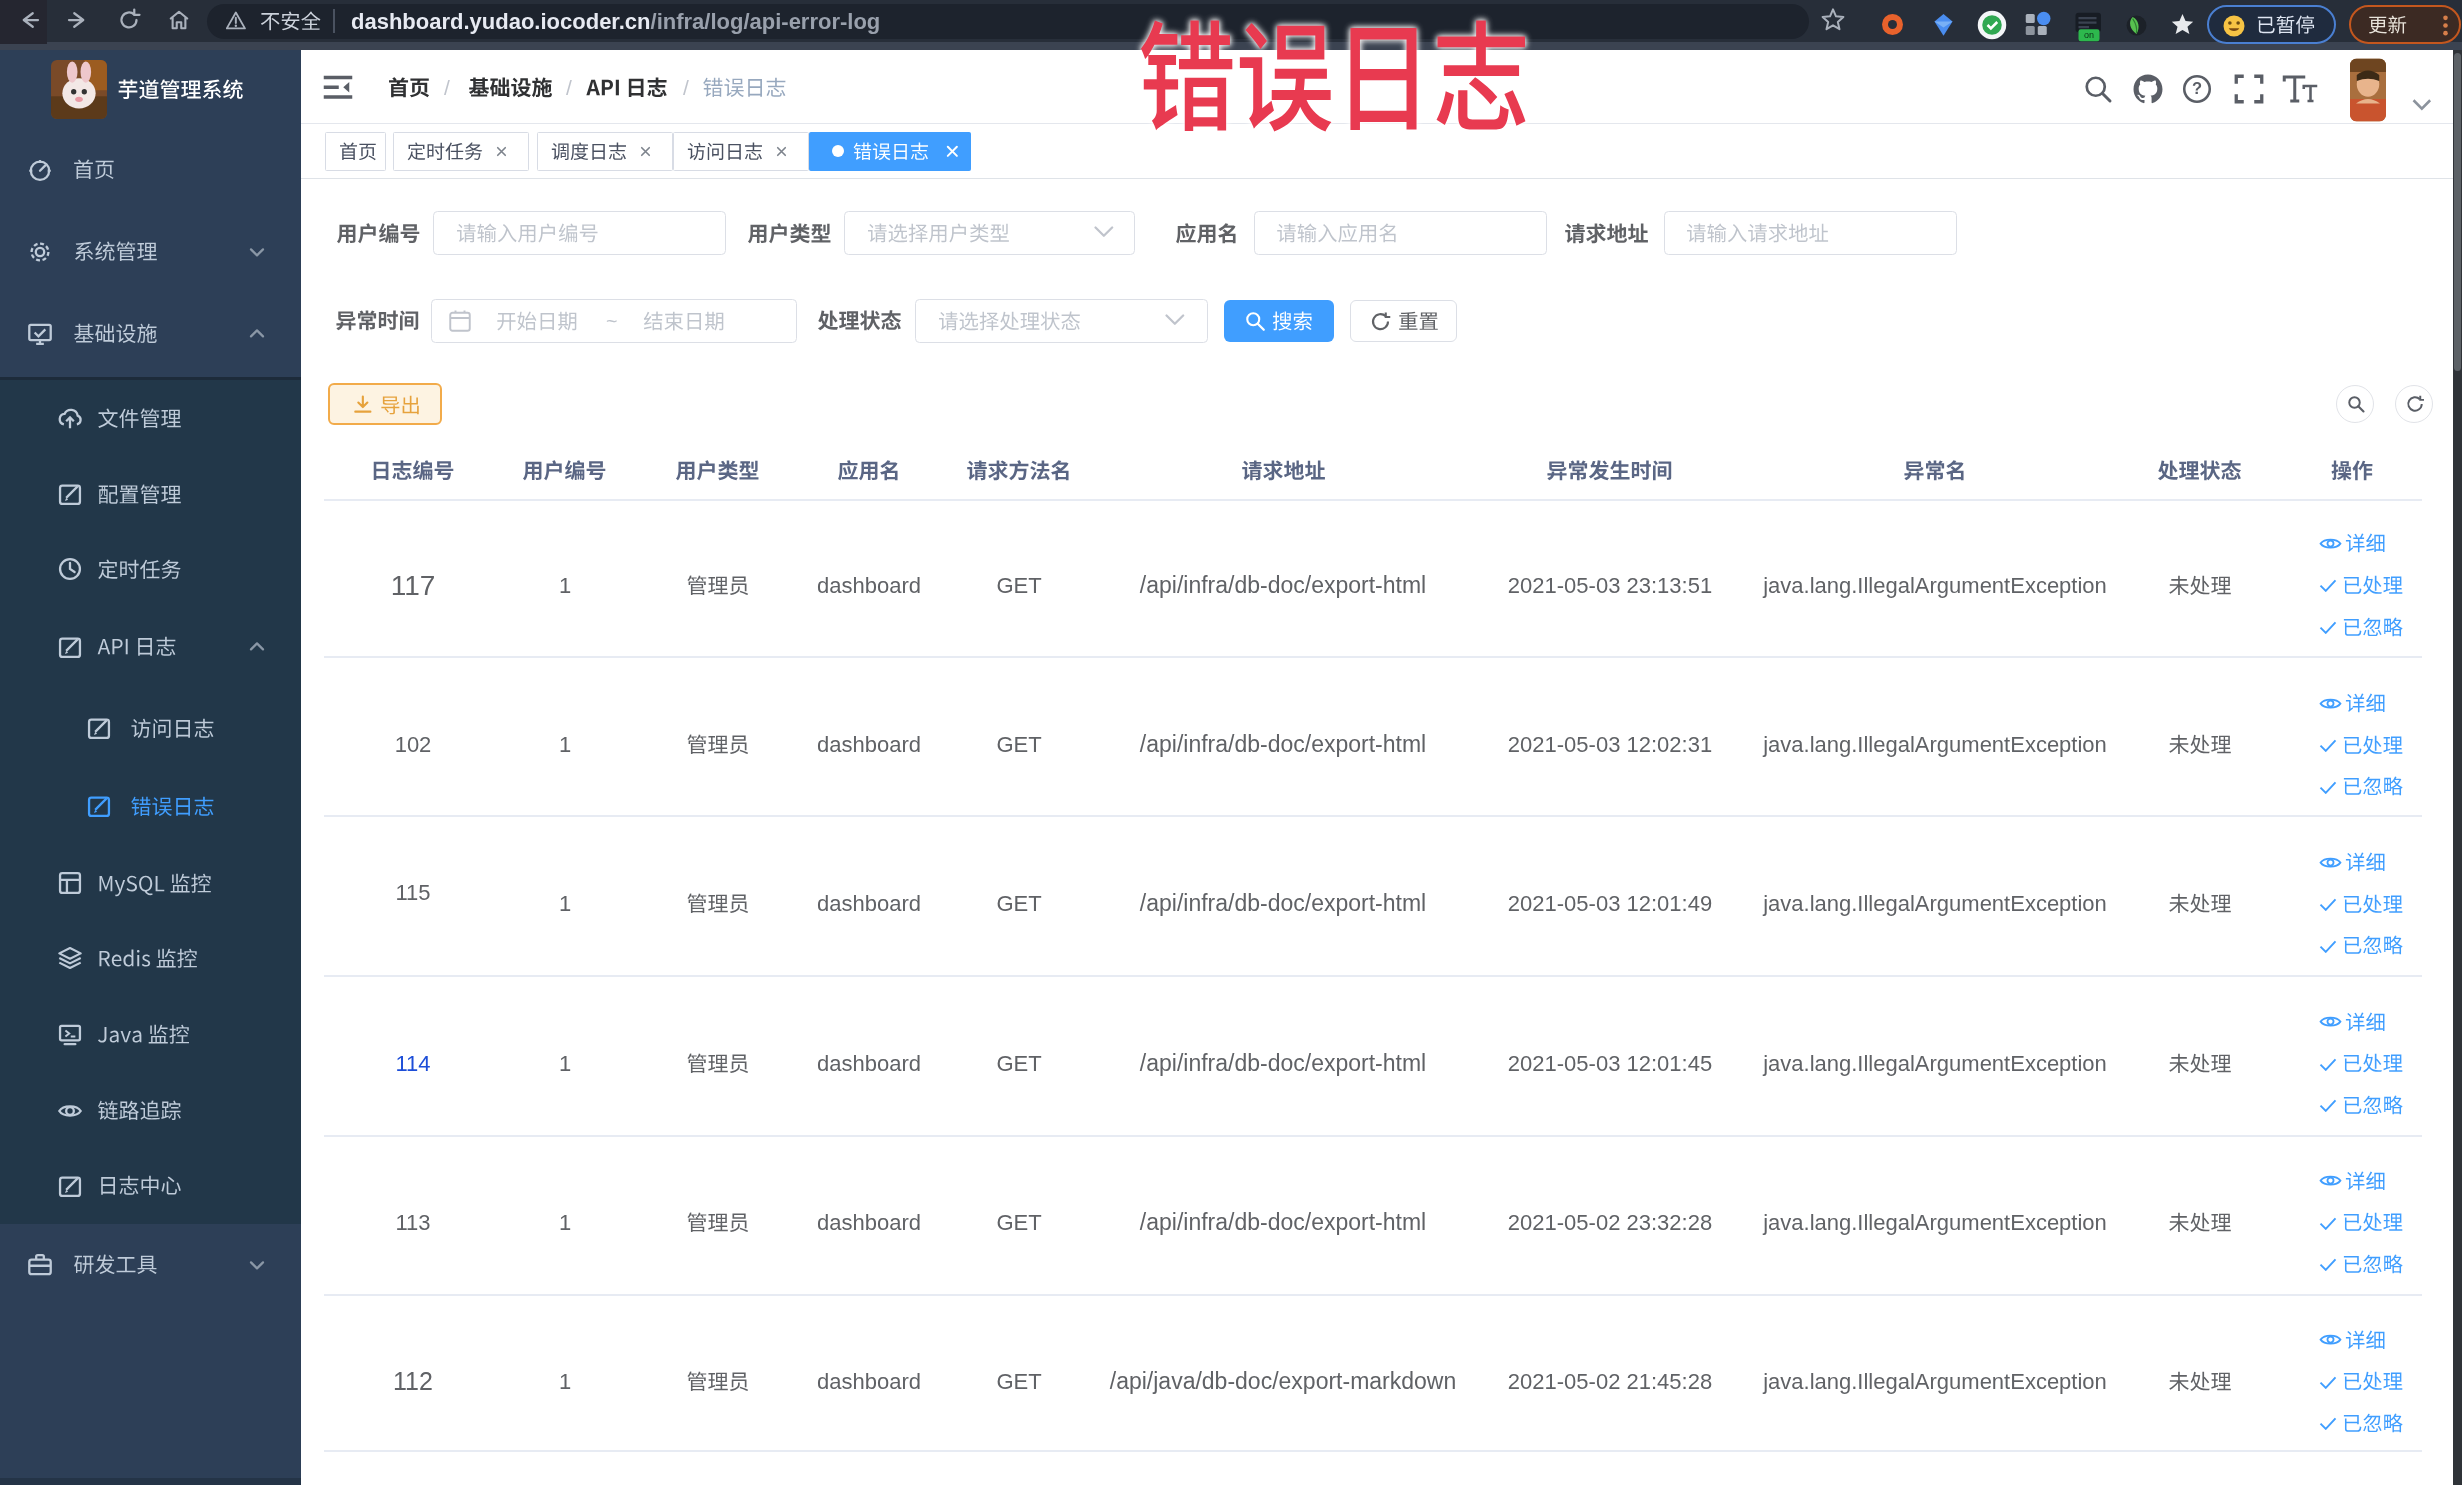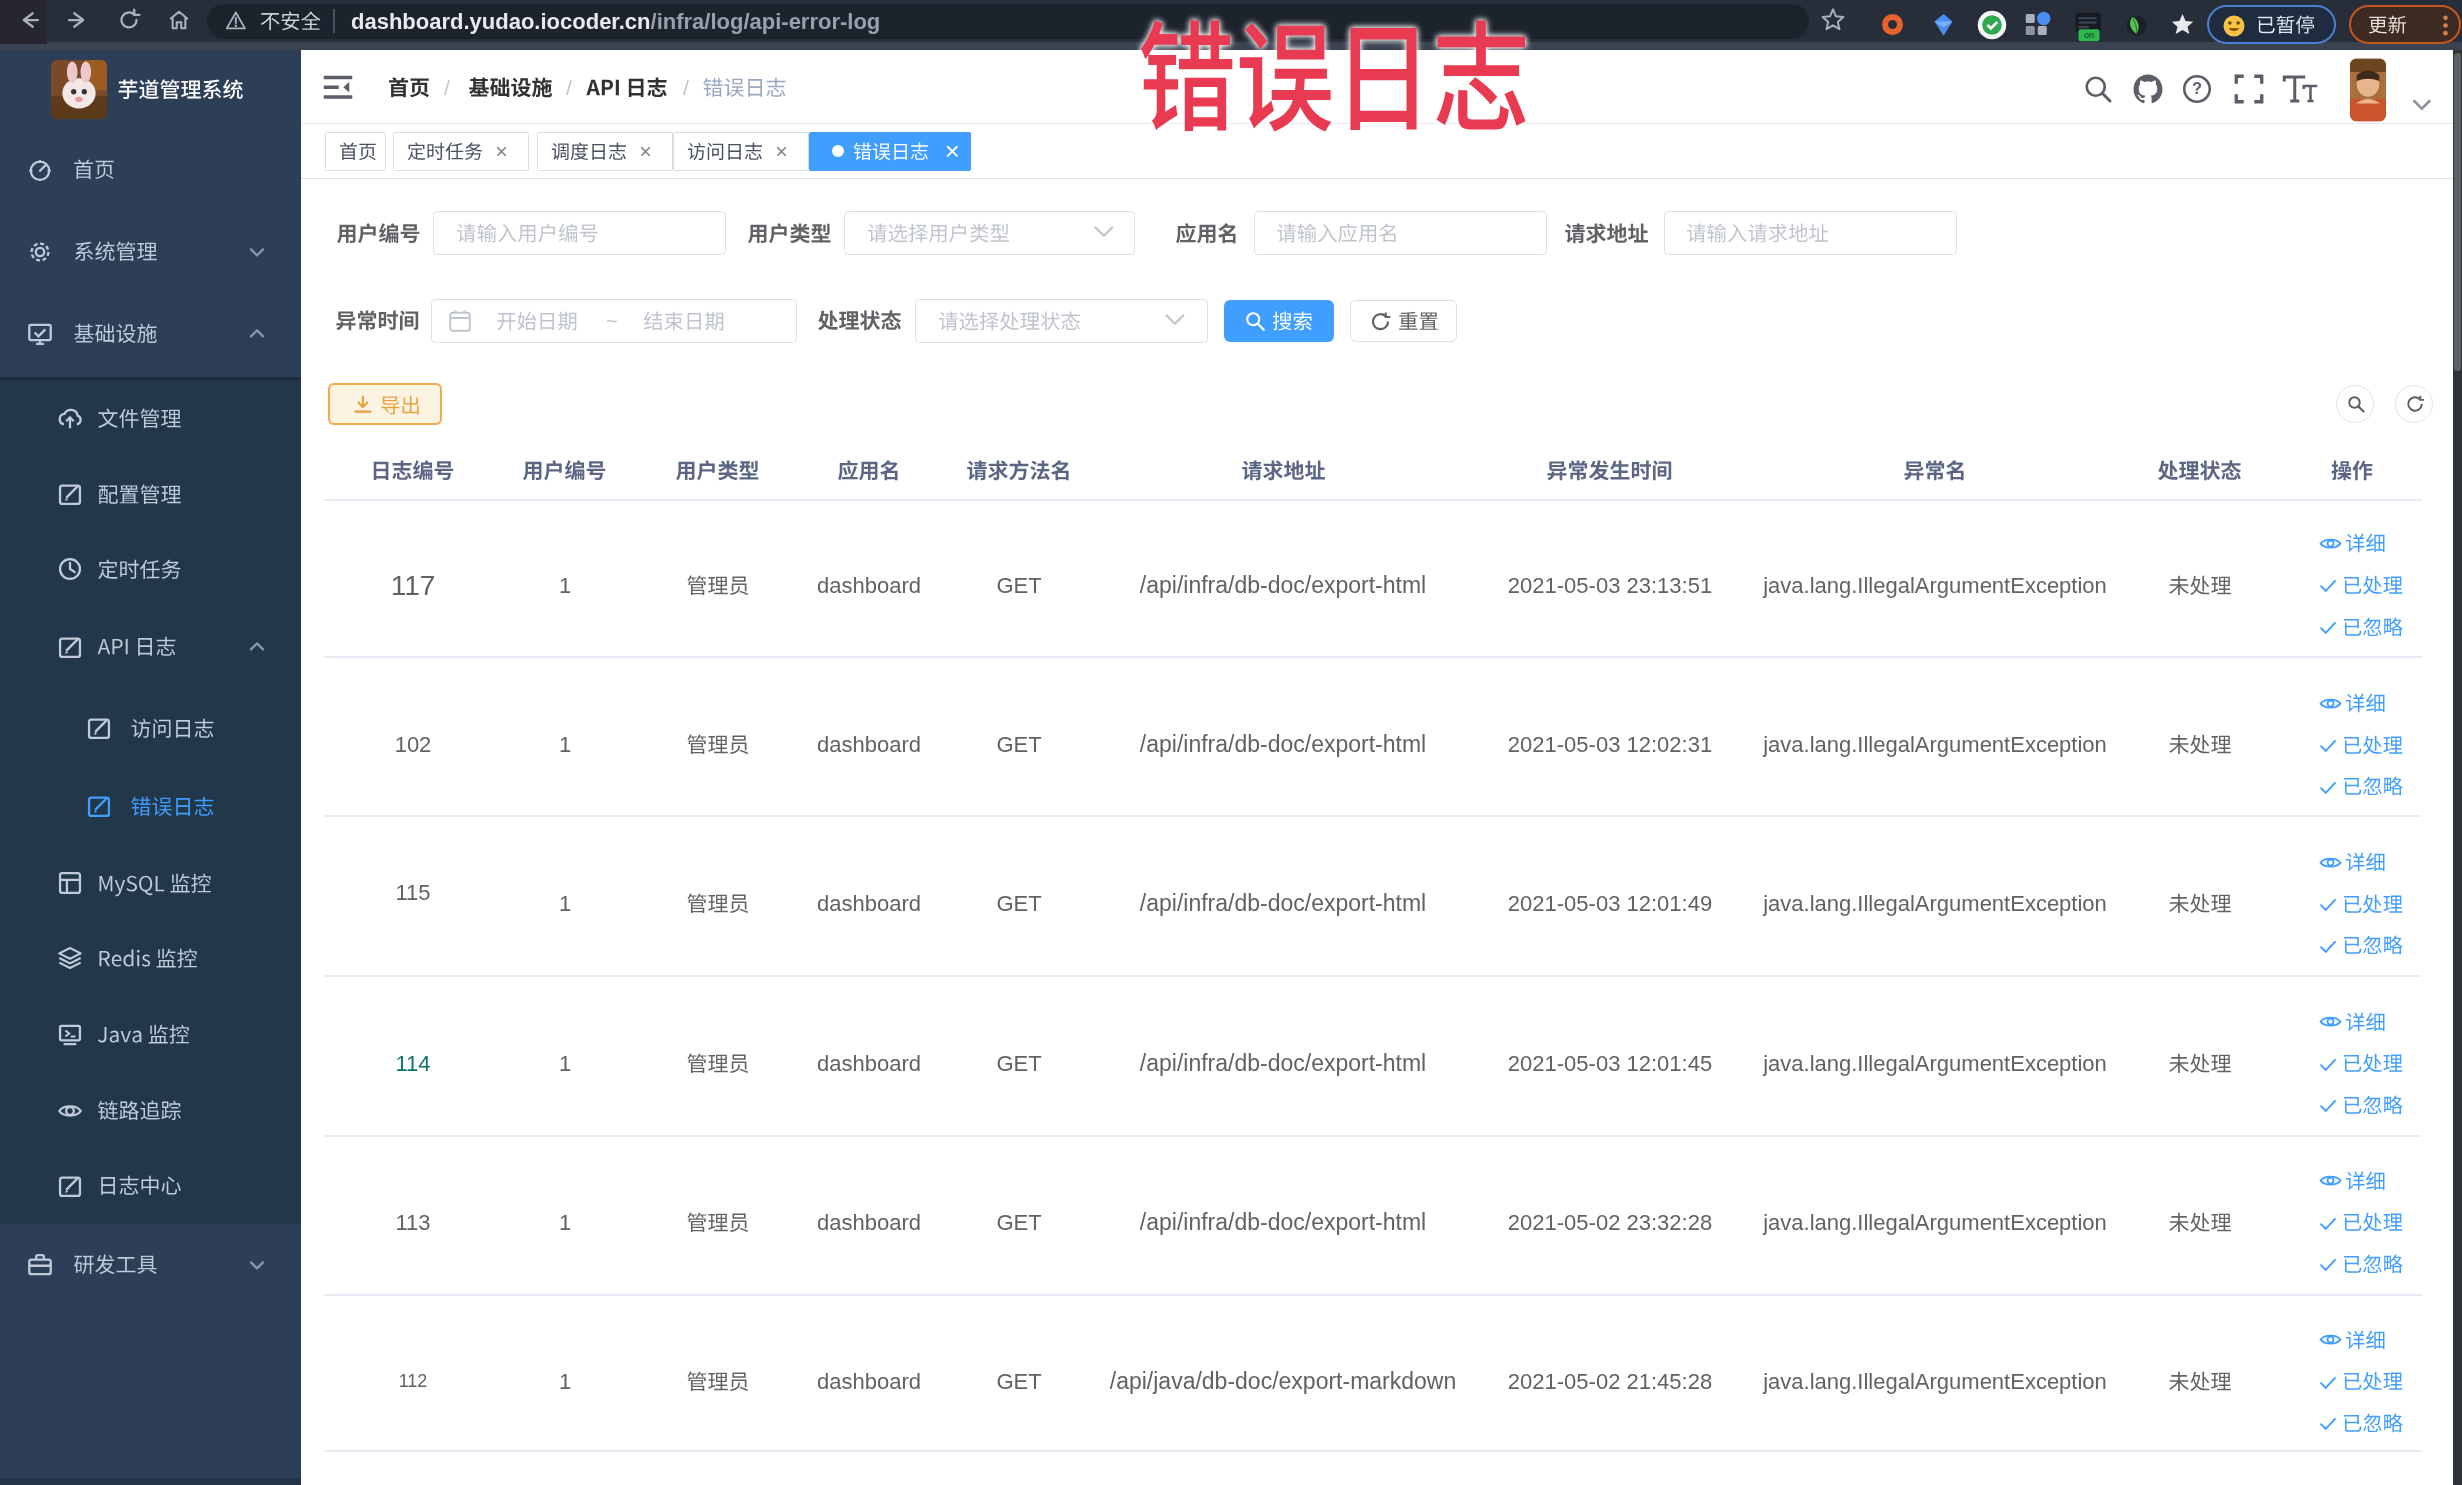--- a/index.html
+++ b/index.html
@@ -874,21 +874,21 @@
 <svg class="a" style="left:2319px;top:939px;" width="18" height="14.4" viewBox="0 0 24 19">
     <path d="M2 10 L9 17 L22 3" fill="none" stroke="#409eff" stroke-width="2.6"></path>
   </svg>
 <svg class="t" style="left:2342px;top:935px;" width="61" height="20.4" viewBox="0 0 81.0 27.0">
     <g fill="#409eff" transform="translate(0,23.5) scale(0.0270,0.0270)">
       <use href="#g3" x="0"></use>
       <use href="#g140" x="1000"></use>
       <use href="#g141" x="2000"></use>
     </g>
   </svg>
-<div class="a" style="left:413px;transform:translateX(-50%);top:1050px;font-size:22px;line-height:27px;color:#0f766e;font-weight:400;white-space:nowrap">114</div>
+<div class="a" style="left:413px;transform:translateX(-50%);top:1050px;font-size:22px;line-height:27px;color:#1d4ed8;font-weight:400;white-space:nowrap">114</div>
 <div class="a" style="left:565px;transform:translateX(-50%);top:1050px;font-size:22px;line-height:27px;color:#606266;font-weight:400;white-space:nowrap">1</div>
 <svg class="t" style="left:686px;top:1053px;" width="64" height="21" viewBox="0 0 84.0 28.0">
     <g fill="#606266" transform="translate(0,24.4) scale(0.0280,0.0280)">
       <use href="#g18" x="0"></use>
       <use href="#g19" x="1000"></use>
       <use href="#g136" x="2000"></use>
     </g>
   </svg>
 <div class="a" style="left:869px;transform:translateX(-50%);top:1050px;font-size:22px;line-height:27px;color:#606266;font-weight:400;white-space:nowrap">dashboard</div>
 <div class="a" style="left:1019px;transform:translateX(-50%);top:1050px;font-size:22px;line-height:27px;color:#606266;font-weight:400;white-space:nowrap">GET</div>
@@ -976,21 +976,21 @@
 <svg class="a" style="left:2319px;top:1257px;" width="18" height="14.4" viewBox="0 0 24 19">
     <path d="M2 10 L9 17 L22 3" fill="none" stroke="#409eff" stroke-width="2.6"></path>
   </svg>
 <svg class="t" style="left:2342px;top:1254px;" width="61" height="20.4" viewBox="0 0 81.0 27.0">
     <g fill="#409eff" transform="translate(0,23.5) scale(0.0270,0.0270)">
       <use href="#g3" x="0"></use>
       <use href="#g140" x="1000"></use>
       <use href="#g141" x="2000"></use>
     </g>
   </svg>
-<div class="a" style="left:413px;transform:translateX(-50%);top:1368px;font-size:18px;line-height:27px;color:#606266;font-weight:400;white-space:nowrap">112</div>
+<div class="a" style="left:413px;transform:translateX(-50%);top:1368px;font-size:25px;line-height:27px;color:#606266;font-weight:400;white-space:nowrap">112</div>
 <div class="a" style="left:565px;transform:translateX(-50%);top:1368px;font-size:22px;line-height:27px;color:#606266;font-weight:400;white-space:nowrap">1</div>
 <svg class="t" style="left:686px;top:1371px;" width="64" height="21" viewBox="0 0 84.0 28.0">
     <g fill="#606266" transform="translate(0,24.4) scale(0.0280,0.0280)">
       <use href="#g18" x="0"></use>
       <use href="#g19" x="1000"></use>
       <use href="#g136" x="2000"></use>
     </g>
   </svg>
 <div class="a" style="left:869px;transform:translateX(-50%);top:1368px;font-size:22px;line-height:27px;color:#606266;font-weight:400;white-space:nowrap">dashboard</div>
 <div class="a" style="left:1019px;transform:translateX(-50%);top:1368px;font-size:22px;line-height:27px;color:#606266;font-weight:400;white-space:nowrap">GET</div>

